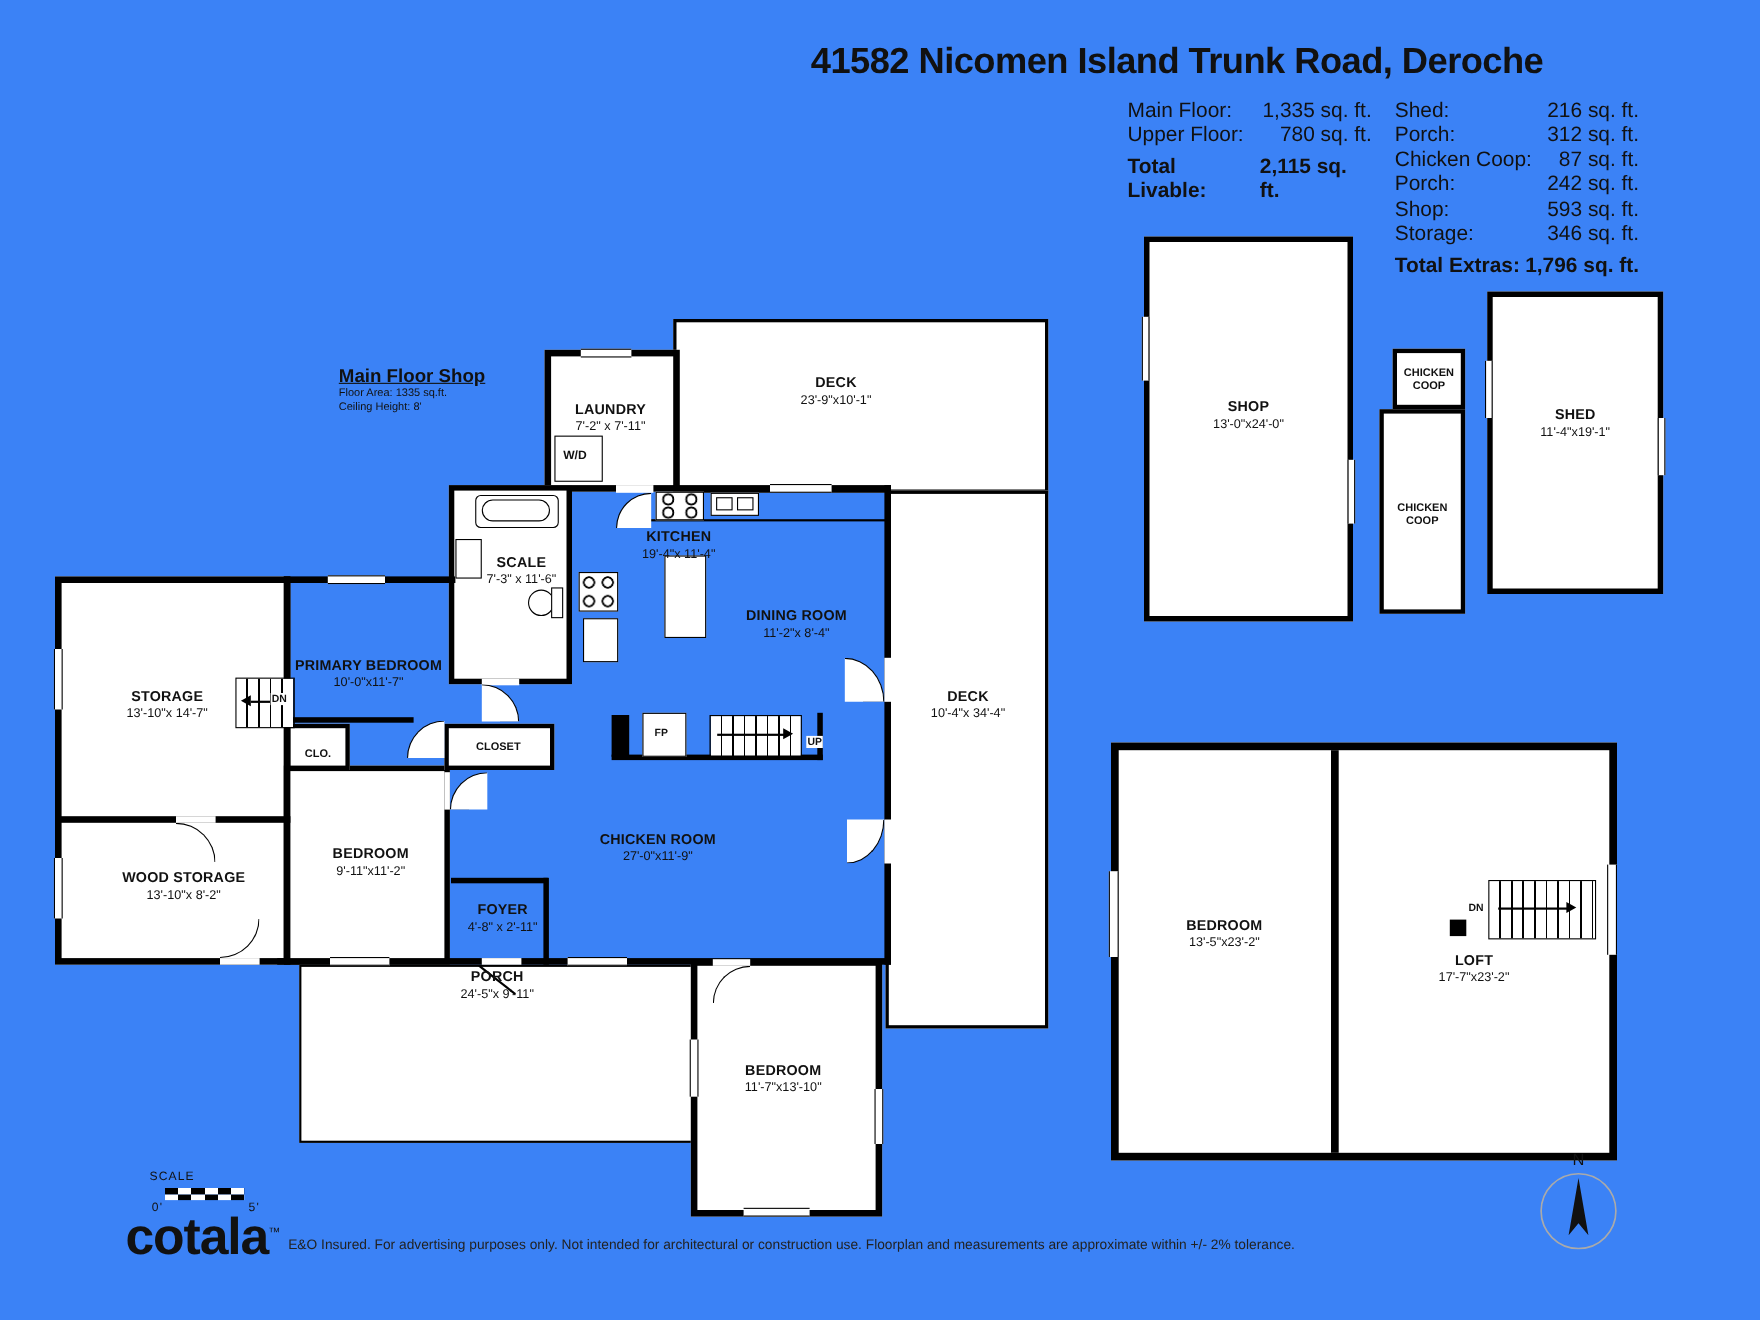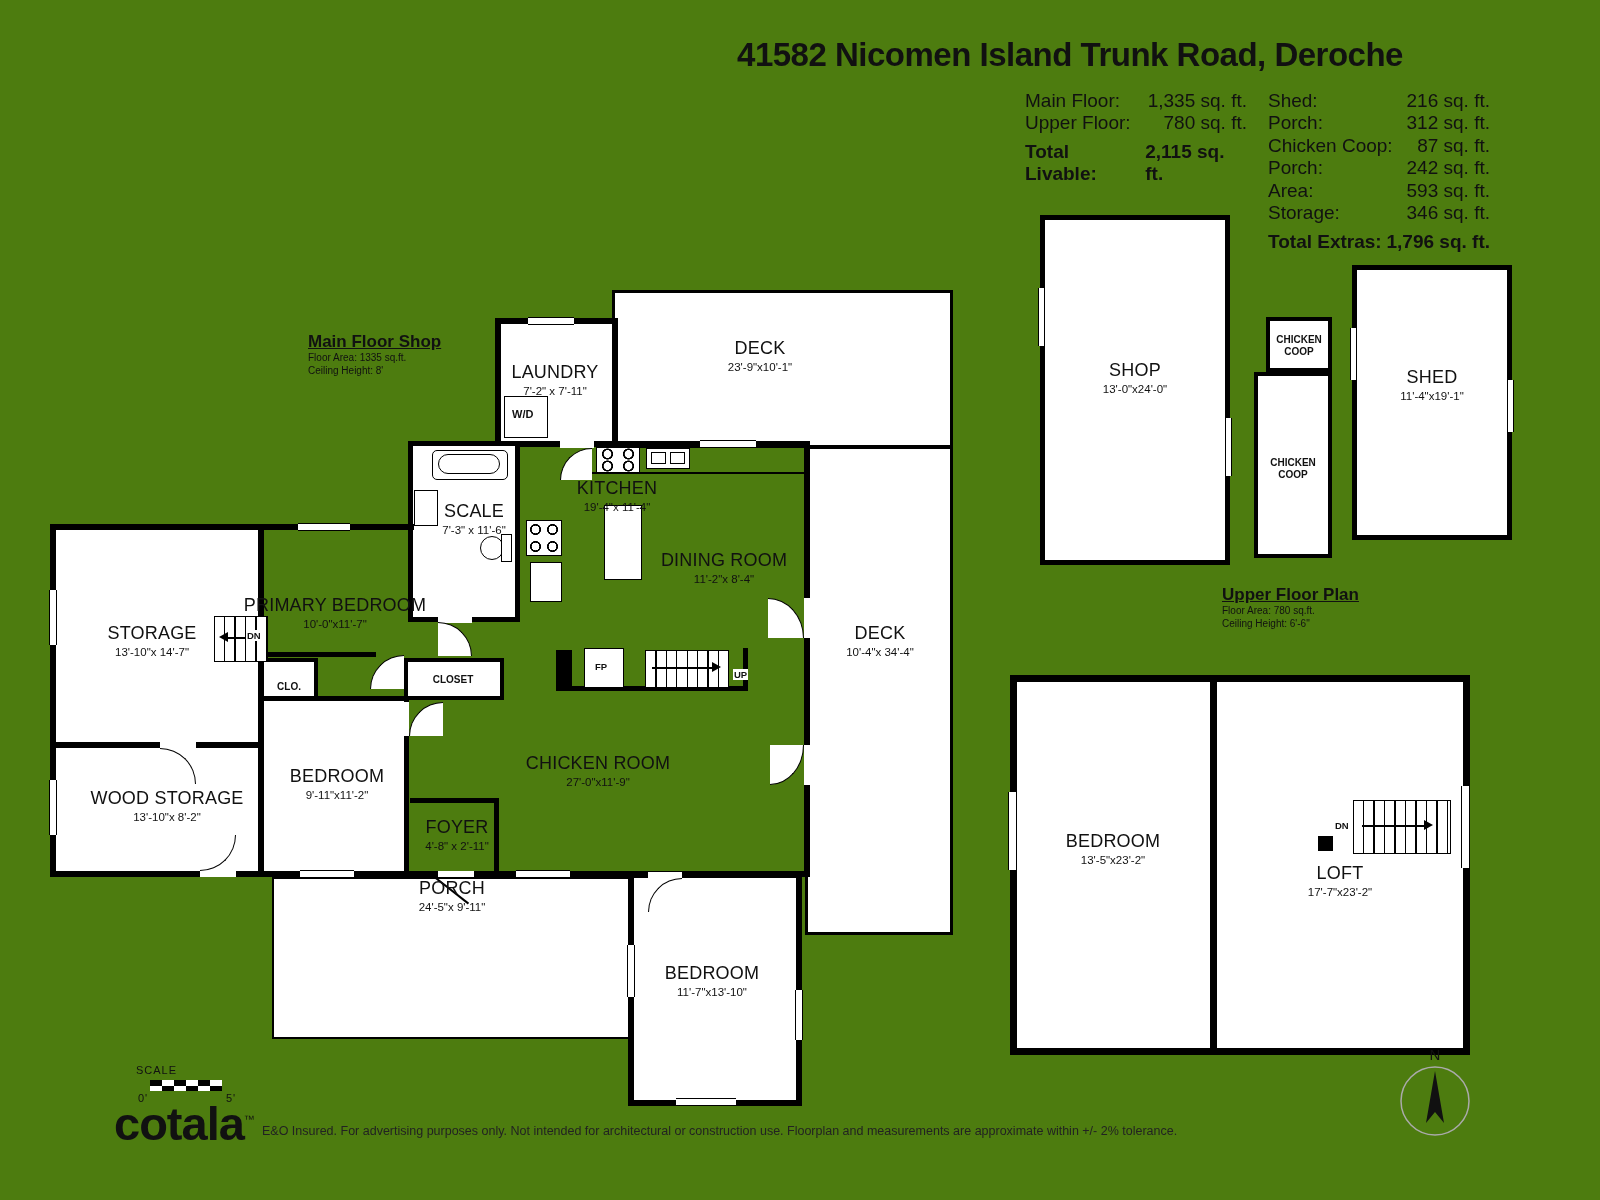--- a/index.html
+++ b/index.html
@@ -1,25 +1,25 @@
 <!DOCTYPE html>
 <html><head>
 <meta charset="utf-8">
 <style>
   *{margin:0;padding:0;box-sizing:border-box}
   body{font-family:"Liberation Sans",sans-serif;background:#fff;color:#111}
-  #page{position:relative;width:1600px;height:1200px;background:#4d7c0f;overflow:hidden}
+  #page{position:relative;width:1600px;height:1200px;background:#3b82f6;overflow:hidden}
   .abs{position:absolute}
   
   .w{position:absolute;background:#000}
   .box{position:absolute;background:#fff;border:5px solid #000}
   .b2{border-width:2.5px}.b3{border-width:3px}.b4{border-width:4px}.b6{border-width:6px}.b7{border-width:7px}
   
   .rlabel{position:absolute;transform:translate(-50%,-50%);text-align:center;line-height:1.3;white-space:nowrap;z-index:30}
-  .rname{font-weight:normal;font-size:18px;letter-spacing:.2px}
+  .rname{font-weight:bold;font-size:13px;letter-spacing:.2px}
   .rdims{font-size:11.5px}
   .tiny{font-size:10px;font-weight:bold;line-height:1.15}
   .tag{position:absolute;font-size:9.5px;font-weight:bold;background:#fff;padding:0 1px;z-index:32}
   
   .win-h{position:absolute;background:#fff;border-top:1.5px solid #000;border-bottom:1.5px solid #000;z-index:20}
   .win-v{position:absolute;background:#fff;border-left:1.5px solid #000;border-right:1.5px solid #000;z-index:20}
   
   .gap{position:absolute;background:#fff;z-index:21}
   .door{position:absolute;background:#fff;z-index:22}
   .d-tl{border-top:1.3px solid #000;border-left:1.3px solid #000;border-top-left-radius:100% 100%}
@@ -82,42 +82,37 @@
     </div>
     <div class="sumrow">
       <span>Chicken Coop:</span>
       <span>87 sq. ft.</span>
     </div>
     <div class="sumrow">
       <span>Porch:</span>
       <span>242 sq. ft.</span>
     </div>
     <div class="sumrow">
-      <span>Area:</span>
+      <span>Shop:</span>
       <span>593 sq. ft.</span>
     </div>
     <div class="sumrow">
       <span>Storage:</span>
       <span>346 sq. ft.</span>
     </div>
     <div class="sumrow sumbold" style="margin-top:7px">
       <span>Total Extras:</span>
       <span>1,796 sq. ft.</span>
     </div>
   </div>
 
   <div class="info" style="left:308px;top:332px">
     <div class="t">Main Floor Shop</div>
     <div class="l">Floor Area: 1335 sq.ft.</div>
     <div class="l">Ceiling Height: 8'</div>
-  </div>
-  <div class="info" style="left:1222px;top:585px">
-    <div class="t">Upper Floor Plan</div>
-    <div class="l">Floor Area: 780 sq.ft.</div>
-    <div class="l">Ceiling Height: 6'-6"</div>
   </div>
 
   <div class="box b3" style="left:612px;top:290px;width:341px;height:158px"></div>
   <div class="box b3" style="left:805px;top:446px;width:148px;height:489px"></div>
   <div class="box b2" style="left:272px;top:877px;width:360px;height:162px"></div>
   <div class="box b6" style="left:495px;top:318px;width:123px;height:129px"></div>
   <div class="box" style="left:408px;top:441px;width:112px;height:181px"></div>
   <div class="box b6" style="left:50px;top:524px;width:214px;height:353px"></div>
   <div class="box" style="left:258px;top:696px;width:151px;height:181px"></div>
   <div class="box b4" style="left:260px;top:658px;width:58px;height:42px"></div>

